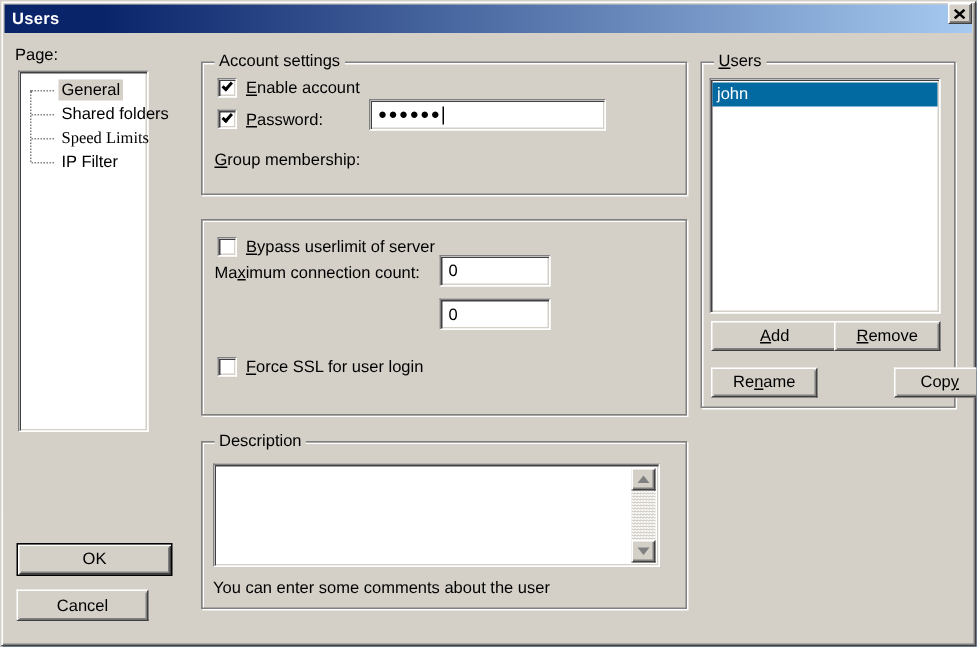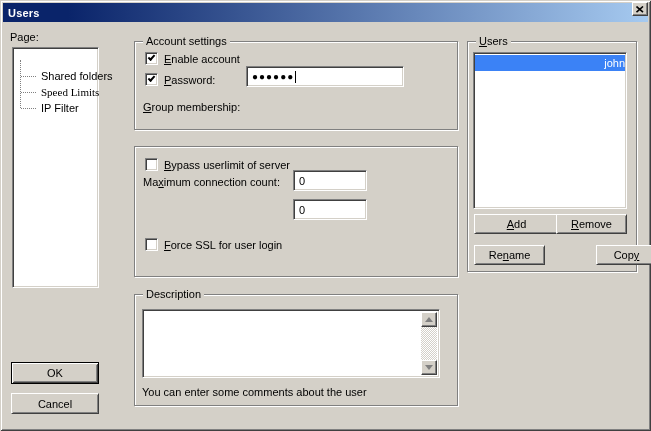--- a/index.html
+++ b/index.html
@@ -98,21 +98,21 @@
   .tree-row .stub { position:absolute; left:7px; top:8px; width:15px; border-top:1px dotted #808080; }
   .tree-row .row-label { margin-left:25px; padding:1px 2px; white-space:nowrap; }
   .tree-row.selected .row-label { background:#D4D0C8; }
   .tree-vline { position:absolute; left:7px; border-left:1px dotted #808080; }
 
   
   .list-item {
     position:absolute; left:1px; right:1px; height:16px;
     display:flex; align-items:center; padding-left:3px;
   }
-  .list-item.selected { background:#3b82f6; color:#FFFFFF;justify-content:flex-end; }
+  .list-item.selected { background:#0369a1; color:#FFFFFF; }
 
   
   .vscroll {
     position:absolute; top:2px; right:2px; bottom:2px; width:16px;
     background:repeating-conic-gradient(#FFFFFF 0% 25%, #D4D0C8 0% 50%);
     background-size:2px 2px;
   }
   .scroll-btn {
     position:absolute; left:0; width:16px; height:15px; background:#D4D0C8;
     border:1px solid; border-color:#FFFFFF #404040 #404040 #FFFFFF;
@@ -136,20 +136,24 @@
   </div>
   <div class="close-btn">
     <svg width="8" height="7" viewBox="0 0 8 7">
       <path d="M0.5 0.5 L7 6.2 M7 0.5 L0.5 6.2" stroke="#000" stroke-width="1.6"></path>
     </svg>
   </div>
 
   <div class="label" style="left:10px; top:31px;">Page:</div>
   <div class="sunken" style="left:12px; top:47px; width:87px; height:241px;">
     <div class="tree-vline" style="top:12px; height:48px;"></div>
+    <div class="tree-row selected" style="top:4px;">
+      <span class="stub"></span>
+      <span class="row-label">General</span>
+    </div>
     <div class="tree-row" style="top:20px;">
       <span class="stub"></span>
       <span class="row-label">Shared folders</span>
     </div>
     <div class="tree-row" style="top:36px;font-family:Liberation Serif, serif;">
       <span class="stub"></span>
       <span class="row-label">Speed Limits</span>
     </div>
     <div class="tree-row" style="top:52px;">
       <span class="stub"></span>
@@ -222,16 +226,16 @@
   <div class="btn" style="left:556px; top:214px; width:71px; height:20px;">
       <span><span></span><span class="u">R</span><span>emove</span></span>
     </div>
   <div class="btn" style="left:474px; top:245px; width:71px; height:20px;">
       <span><span>Re</span><span class="u">n</span><span>ame</span></span>
     </div>
   <div class="btn" style="left:556px; top:245px; width:61px; height:20px;margin-left:40px;">
       <span><span>Cop</span><span class="u">y</span><span></span></span>
     </div>
 
-  <div class="btn default" style="left:11px; top:362px; width:88px; height:22px;">OK</div>
+  <div class="btn default" style="left:11px; top:362px; width:104px; height:22px;">OK</div>
   <div class="btn" style="left:11px; top:393px; width:88px; height:21px;">Cancel</div>
 
 </div>
 
 </body></html>

